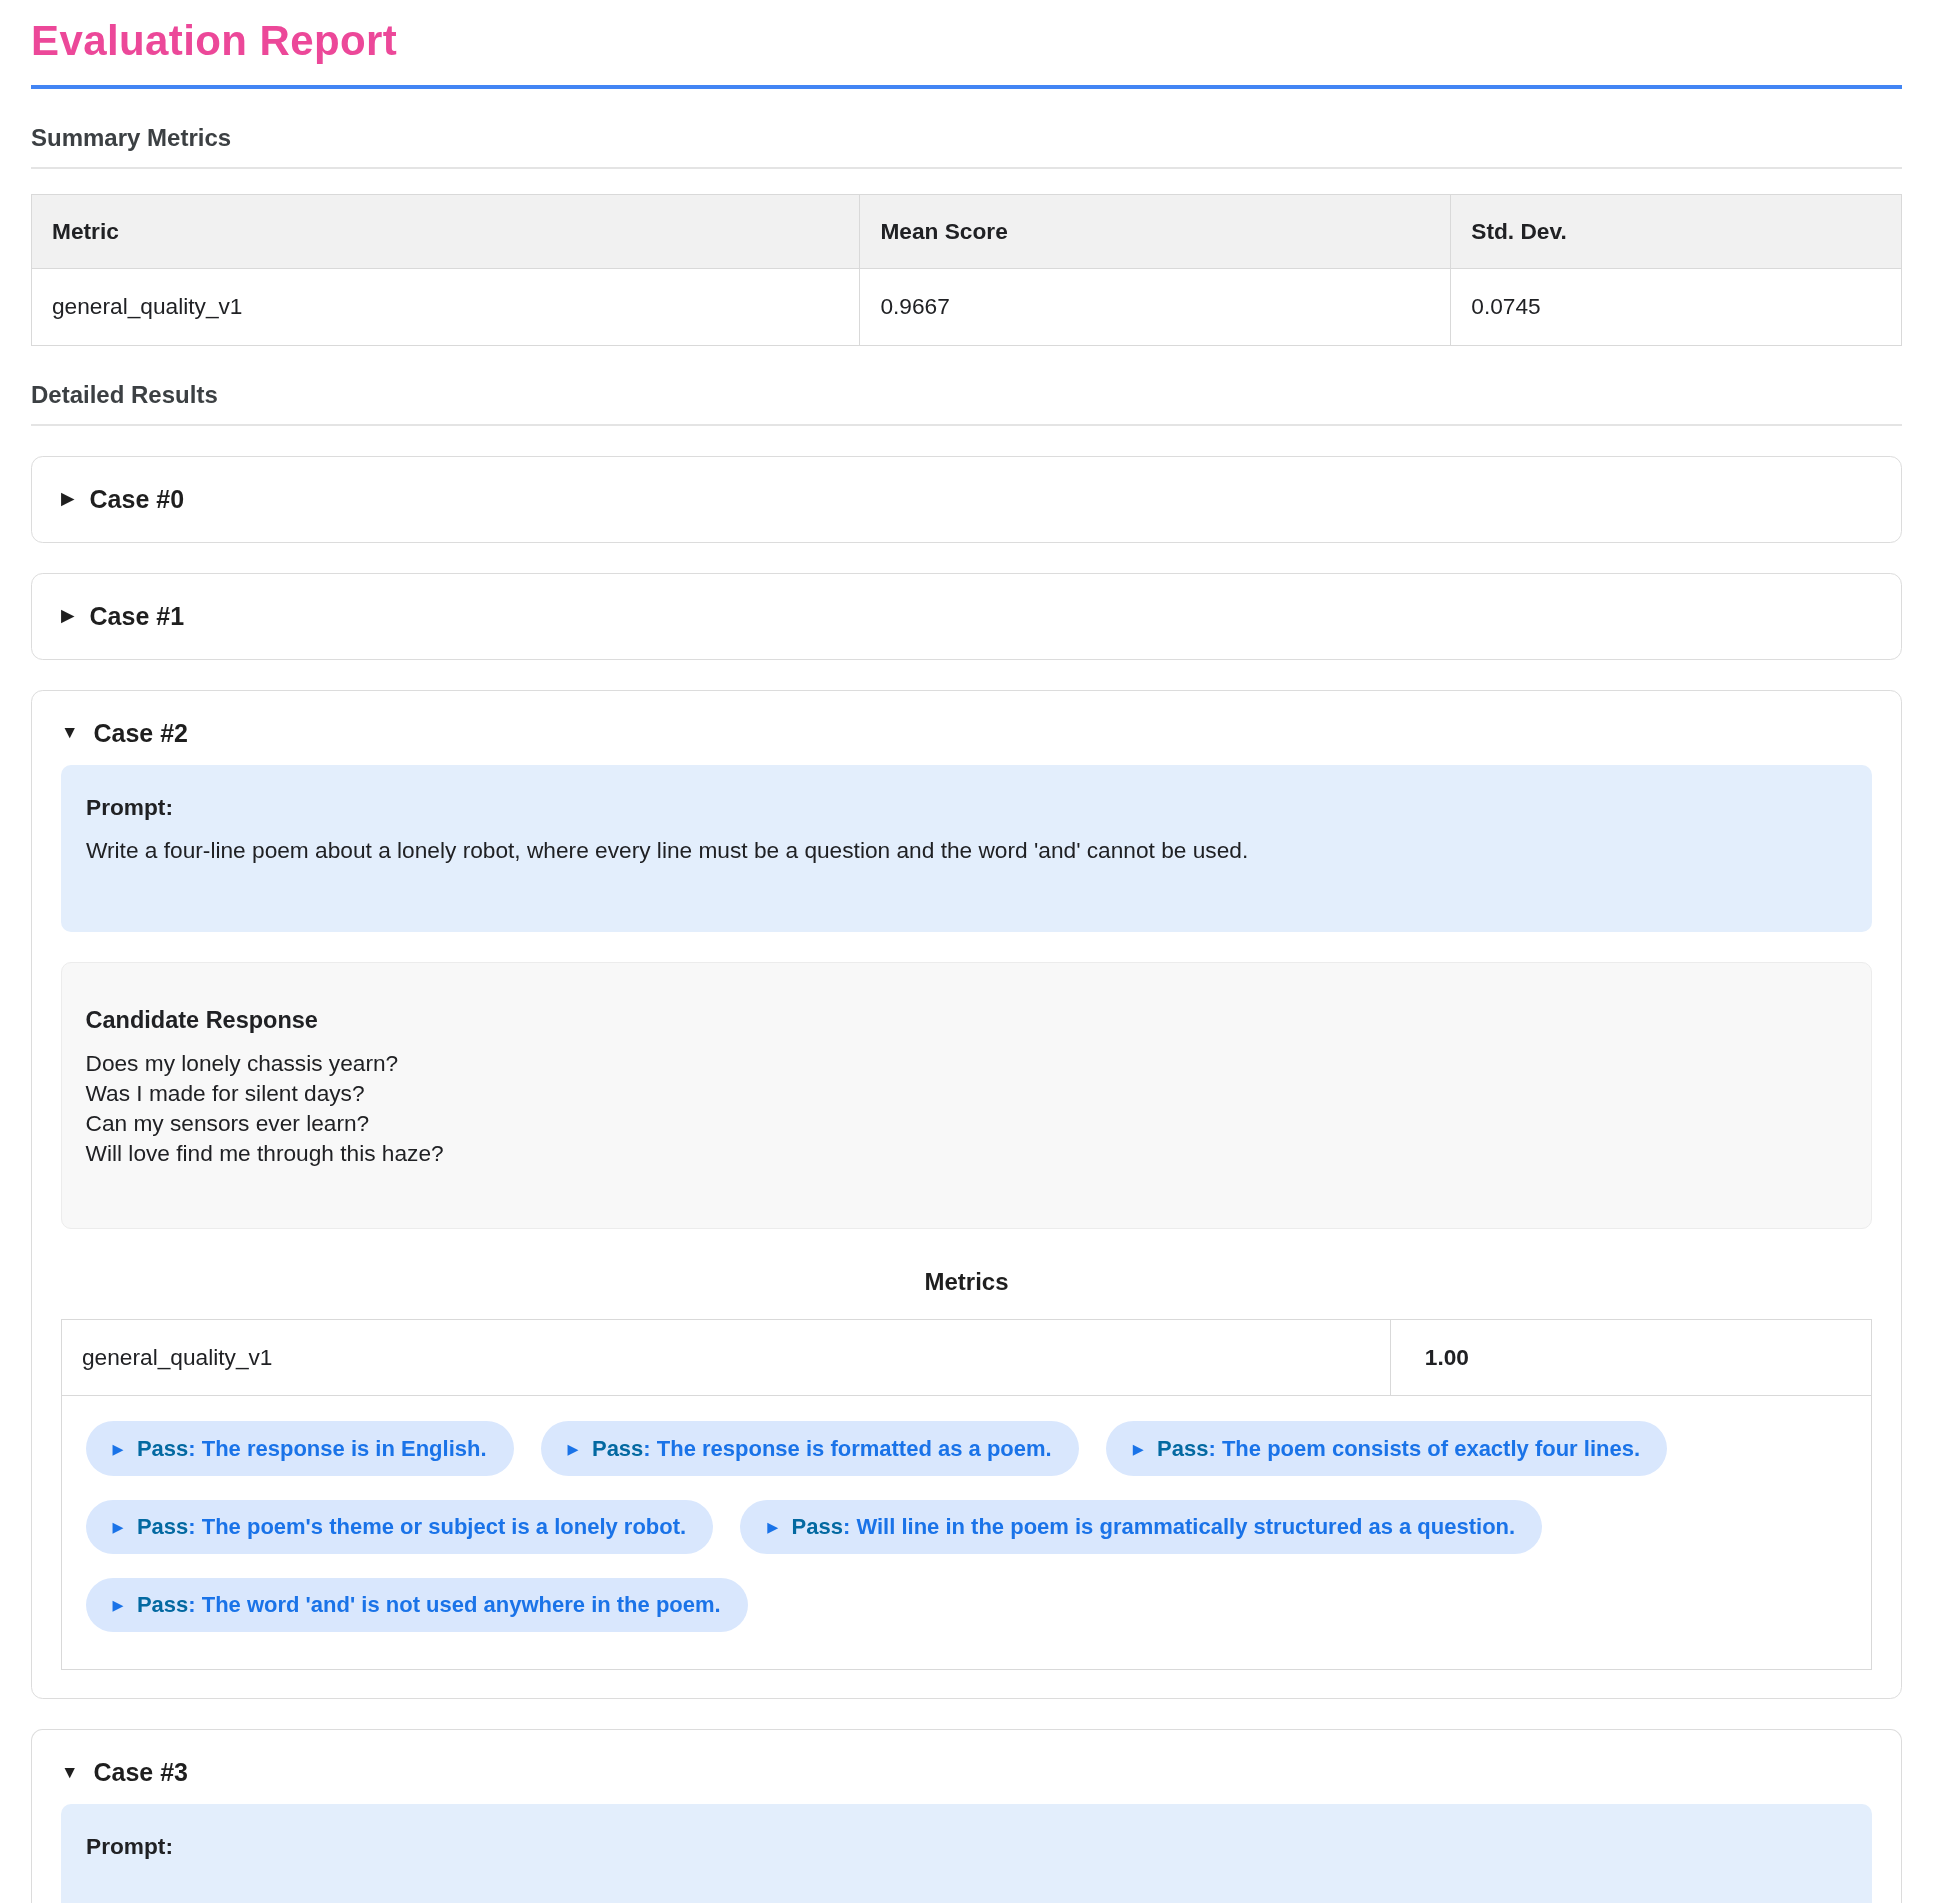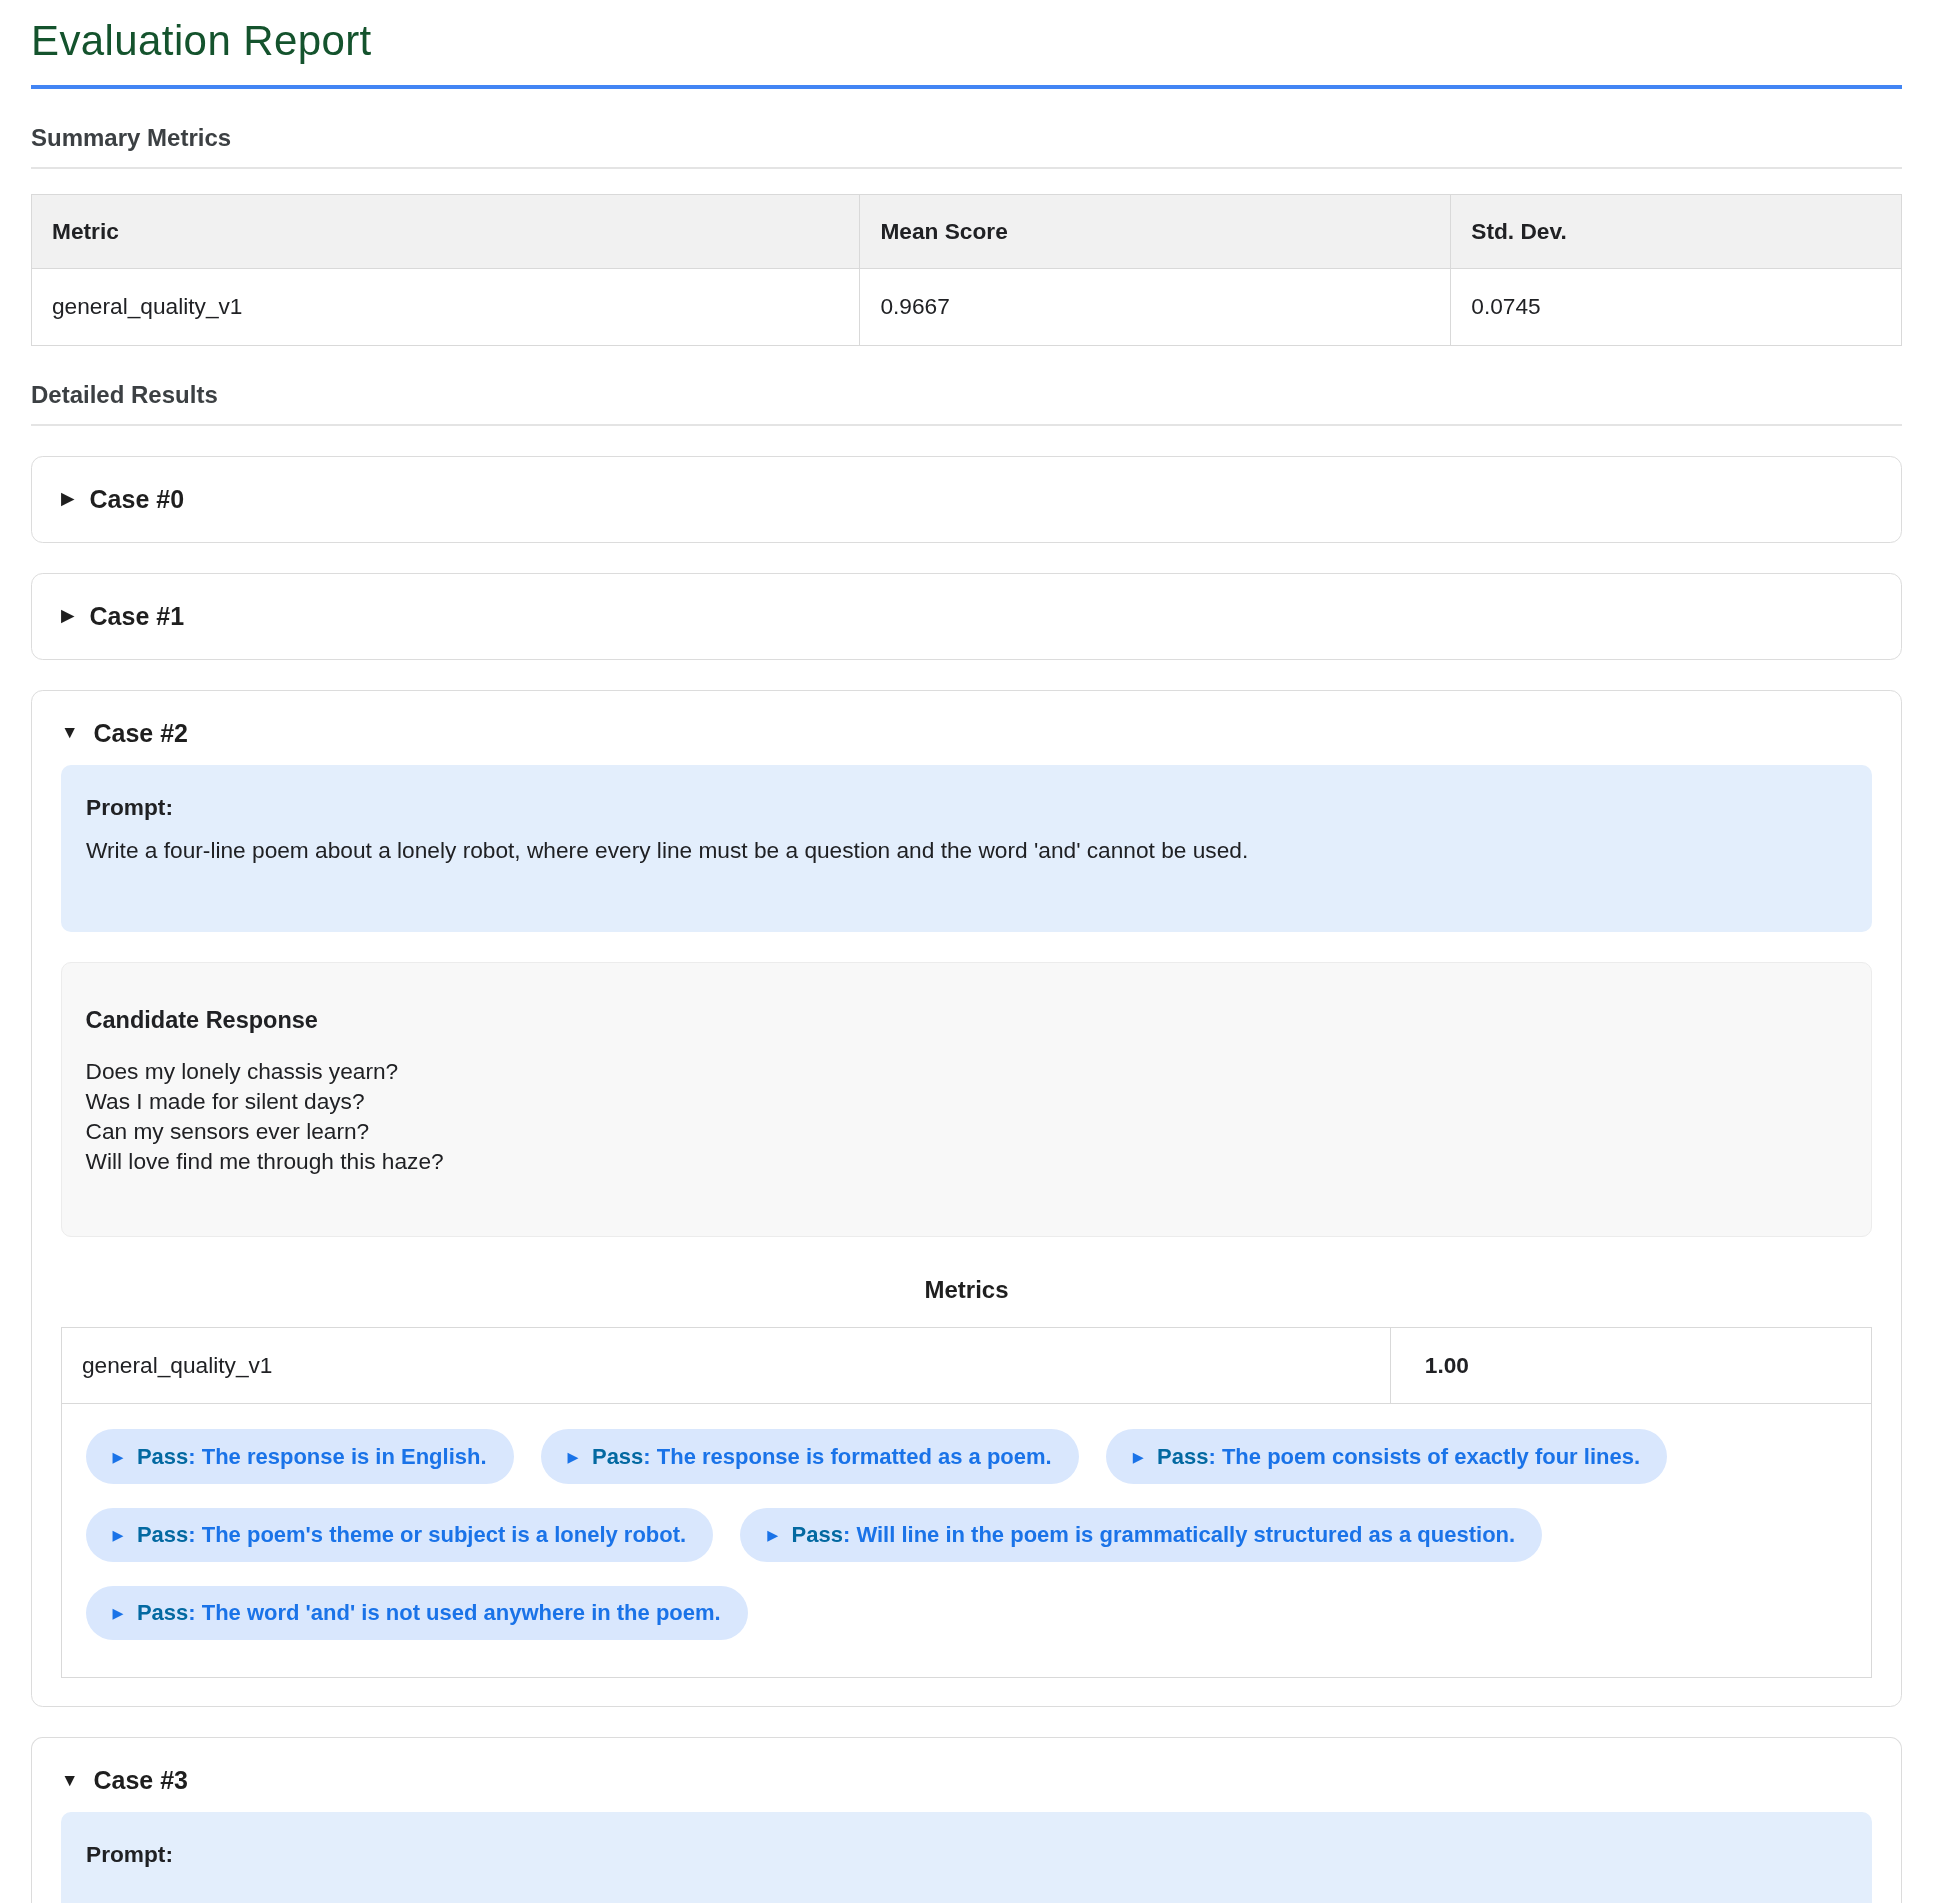--- a/index.html
+++ b/index.html
@@ -10,22 +10,22 @@
     overflow: hidden;
     background: #ffffff;
     color: #202124;
     font-family: "Liberation Sans", "DejaVu Sans", sans-serif;
     padding: 0 31px;
   }
   h1 {
     margin: 0;
     padding-top: 17px;
     font-size: 42px;
-    font-weight: normal;
-    color: #14532d;
+    font-weight: bold;
+    color: #ec4899;
     letter-spacing: 0.4px;
   }
   .blue-rule {
     border: none;
     height: 4.2px;
     background: #4285f4;
     margin: 20px 0 0 0;
   }
   h2 {
     margin: 35px 0 0 0;
@@ -92,21 +92,21 @@
   }
   .prompt-label { font-weight: bold; margin-bottom: 13.4px; }
   .response-box {
     background: #f8f8f8;
     border: 0.8px solid #ececec;
     border-radius: 10px;
     margin-top: 30px;
     padding: 44px 25px 60px 23.5px;
     font-size: 22.7px;
   }
-  .response-label { font-weight: bold; font-size: 23.5px; margin-bottom: 22px; }
+  .response-label { font-weight: bold; font-size: 23.5px; margin-bottom: 14px; }
   .response-text { white-space: pre-line; line-height: 30px; }
   .metrics-label {
     margin-top: 39px;
     font-size: 24px;
     font-weight: bold;
     color: #1f1f1f;
     text-align: center;
   }
   .metric-table {
     margin-top: 23.5px;

